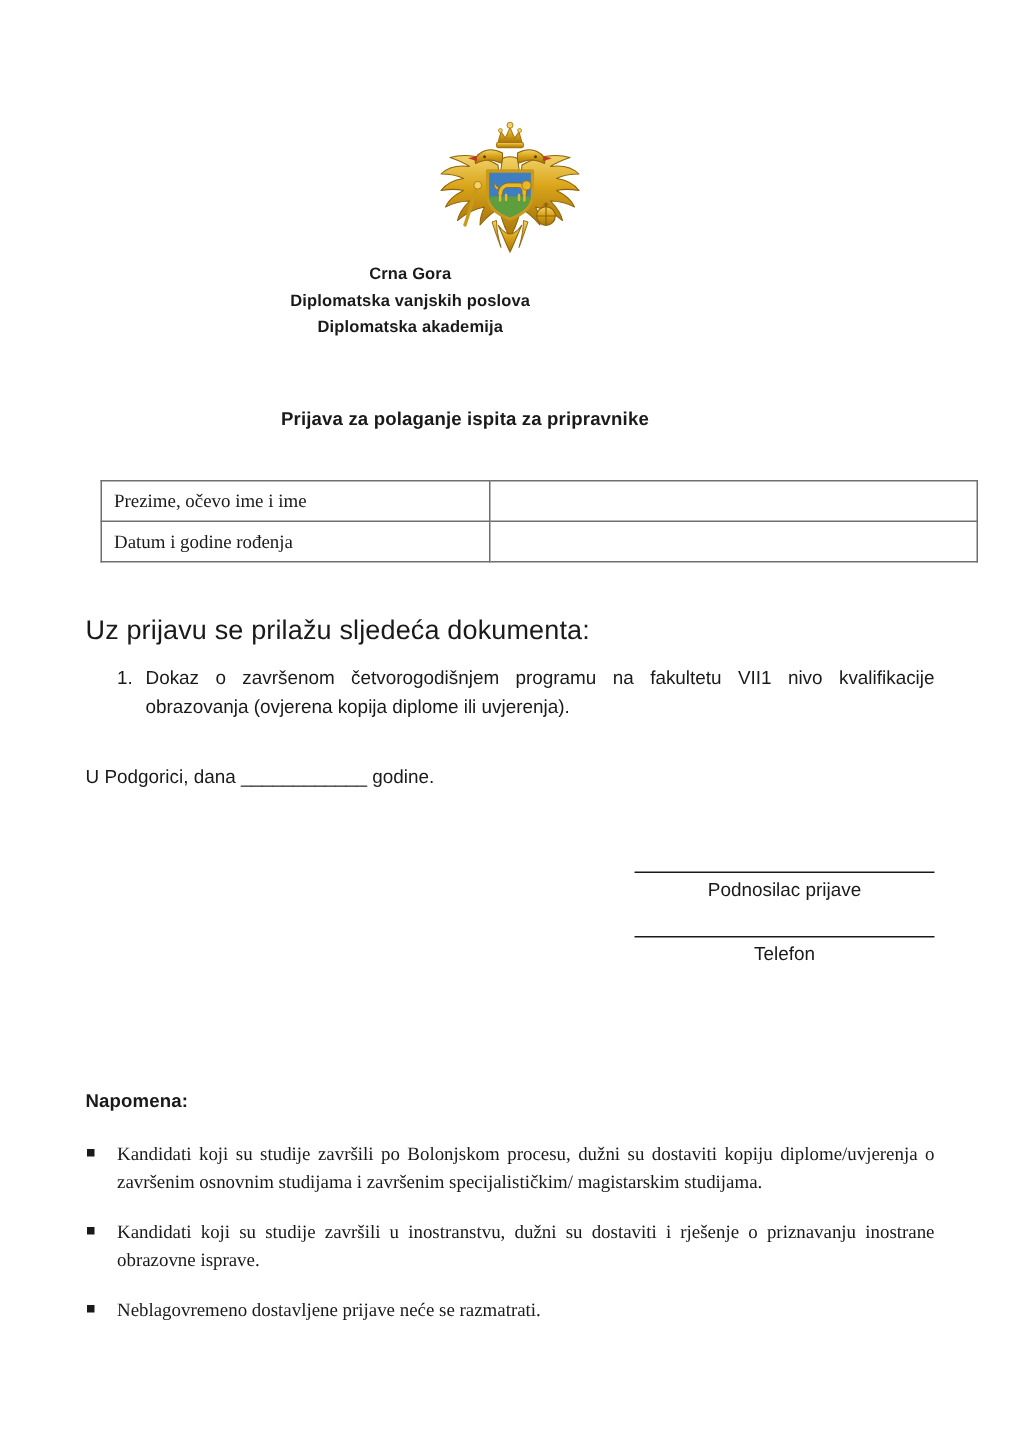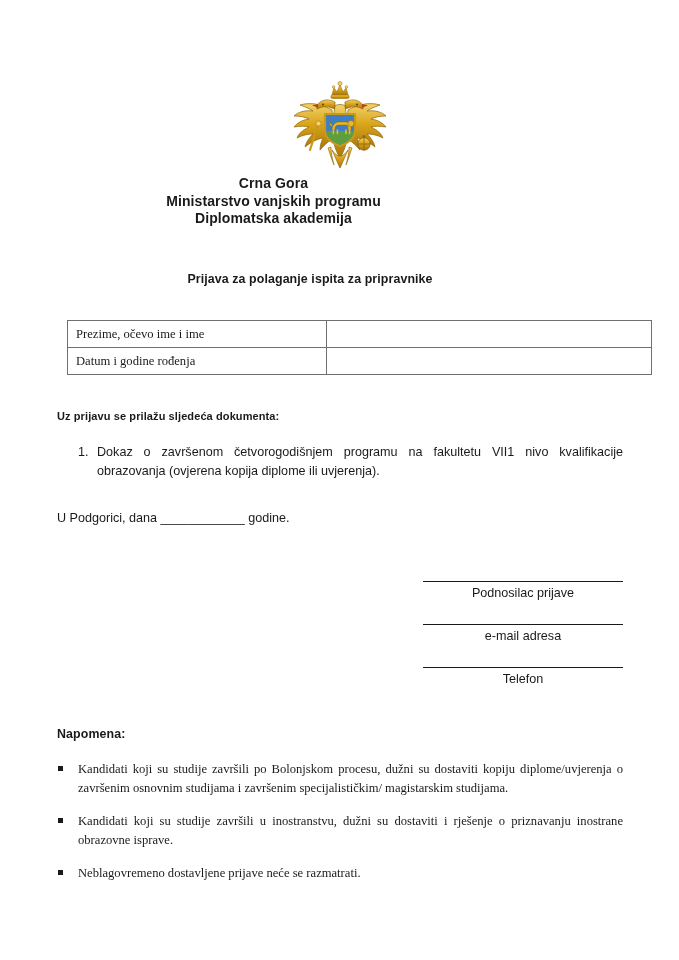--- a/index.html
+++ b/index.html
@@ -41,21 +41,21 @@
     line-height: 0;
   }
 
   
   .header-block {
     position: absolute;
     left: 0;
     top: 175px;
     width: 547px;
     text-align: center;
-    font-size: 14px;
+    font-size: 11px;
     font-weight: bold;
     line-height: 17.5px;
     letter-spacing: 0.1px;
   }
 
   
   .doc-title {
     position: absolute;
     left: 0;
     top: 272px;
@@ -83,22 +83,22 @@
     vertical-align: middle;
   }
   .form-table td.label-cell { width: 250px; font-family: Liberation Serif, serif; }
   .form-table td.value-cell { width: 316px; }
 
   
   .docs-heading {
     position: absolute;
     left: 57px;
     top: 410px;
-    font-size: 11px;
-    font-weight: bold;
+    font-size: 18px;
+    font-weight: normal;
     letter-spacing: 0.1px;
   }
   .docs-list {
     position: absolute;
     left: 57px;
     top: 443px;
     width: 566px;
   }
   .docs-item {
     position: relative;
@@ -245,21 +245,21 @@
           <circle cx="63" cy="45.6" r="3.1"></circle>
           <path d="M45.4 52 L45.4 55.6 M49.4 52 L49.4 55.4 M58 52 L58 55.4 M61.6 52 L61.6 55.6" stroke="#e8b828" stroke-width="1.6" stroke-linecap="round"></path>
           <path d="M43.6 48.6 C41.6 47.4 41 45.4 42 44 C42.6 45.6 43.4 46.6 44.6 47.2 Z"></path>
         </g>
       </svg>
     </span>
   </div>
 
   <div class="header-block">
     <div>Crna Gora</div>
-    <div>Ministarstvo vanjskih programu</div>
+    <div>Diplomatska vanjskih poslova</div>
     <div>Diplomatska akademija</div>
   </div>
 
   <div class="doc-title">Prijava za polaganje ispita za pripravnike</div>
 
   <table class="form-table">
     <tbody>
       <tr>
         <td class="label-cell">Prezime, očevo ime i ime</td>
         <td class="value-cell"></td>
@@ -281,24 +281,20 @@
 
   <div class="place-date">U Podgorici, dana ____________ godine.</div>
 
   <div class="sig-block">
     <div class="sig-entry">
       <div class="sig-rule"></div>
       <div class="sig-label">Podnosilac prijave</div>
     </div>
     <div class="sig-entry">
       <div class="sig-rule"></div>
-      <div class="sig-label">e-mail adresa</div>
-    </div>
-    <div class="sig-entry">
-      <div class="sig-rule"></div>
       <div class="sig-label">Telefon</div>
     </div>
   </div>
 
   <div class="note-heading">Napomena:</div>
   <div class="note-list">
     <div class="note-item">
       <span class="sq"></span>
       <span>Kandidati koji su studije završili po Bolonjskom procesu, dužni su dostaviti kopiju diplome/uvjerenja o završenim osnovnim studijama i završenim specijalističkim/ magistarskim studijama.</span>
     </div>

